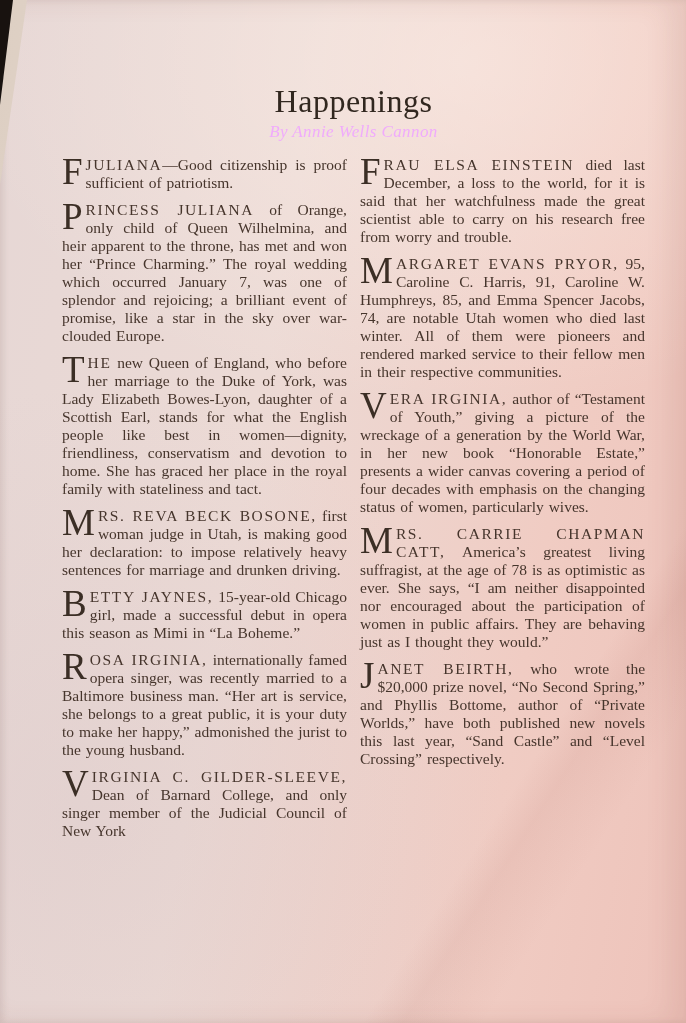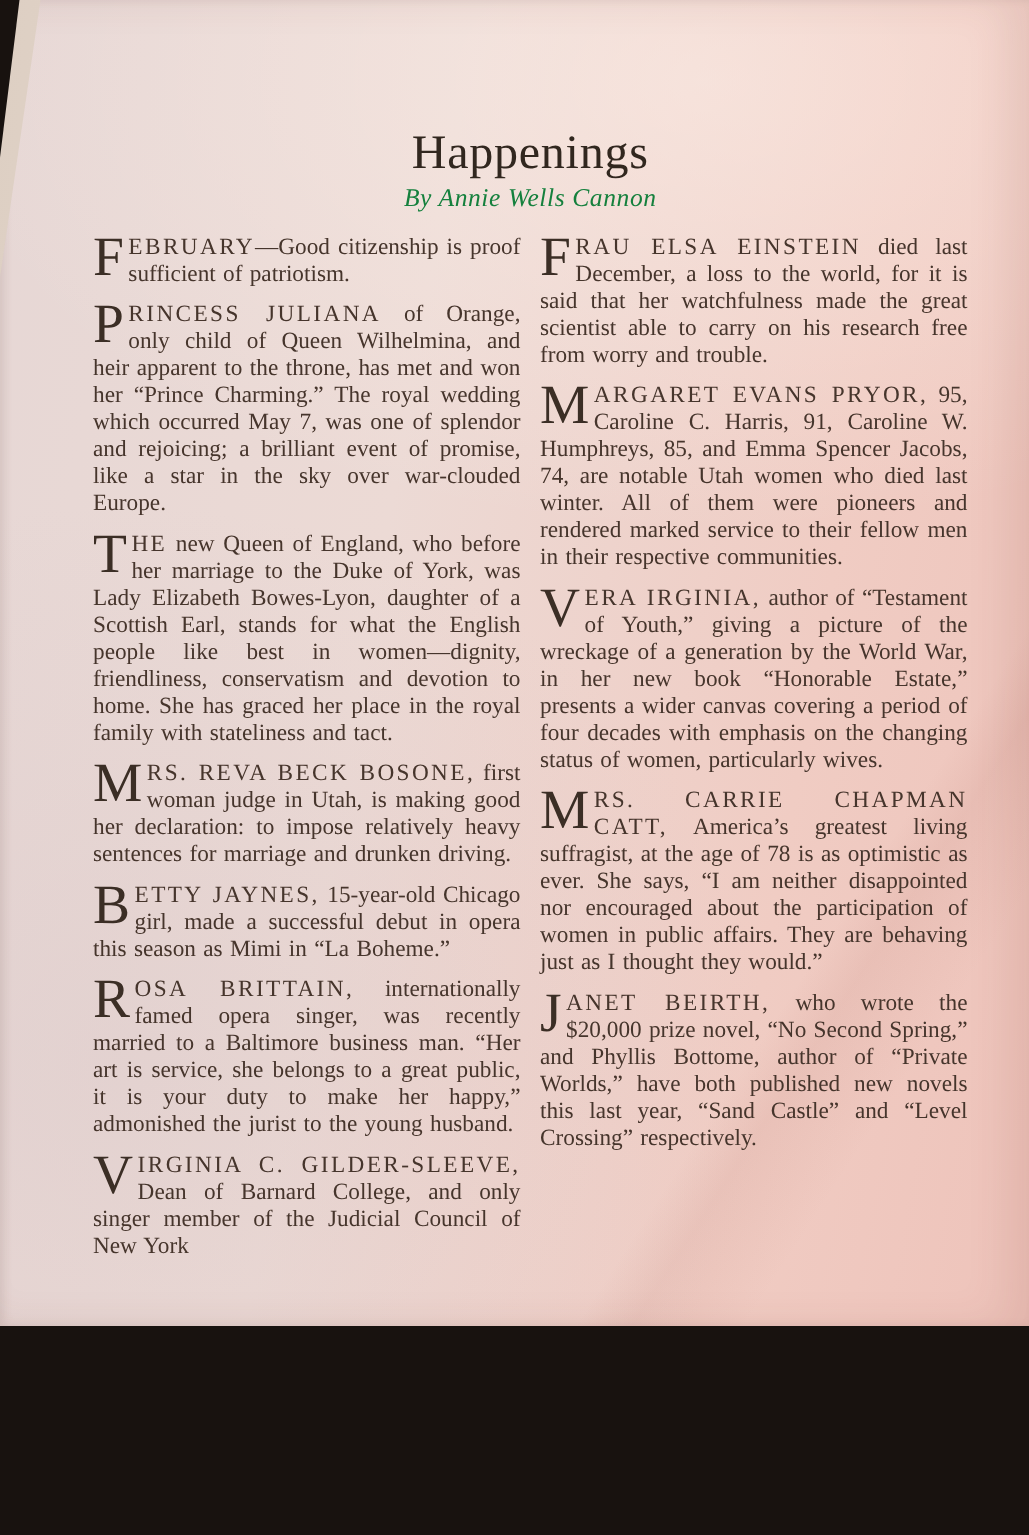--- a/index.html
+++ b/index.html
@@ -1,38 +1,38 @@
 <!DOCTYPE html>
 <html><head>
 <meta charset="utf-8">
 <style>
   html,body{margin:0;padding:0;width:686px;height:1023px;overflow:hidden;
     background:#18120f;font-family:"Liberation Serif","DejaVu Serif",serif;}
-  .stage{position:relative;width:686px;height:884px;}
+  .stage{position:relative;width:686px;height:1023px;}
 
   
   .under-pages{position:absolute;inset:0;
     background:linear-gradient(95deg,#ddcfc3 0%,#e9dace 30%,#eedcd2 100%);
     clip-path:polygon(13px 0,686px 0,686px 1023px,0 1023px,0 105px);}
 
   
   .paper{position:absolute;inset:0;
     clip-path:polygon(27px 0,686px 0,686px 1023px,0 1023px,0 185px);
     background:
       radial-gradient(120% 55% at 68% 6%, rgba(255,242,235,.50), rgba(255,242,235,0) 62%),
       radial-gradient(90% 60% at 12% 80%, rgba(214,196,198,.35), rgba(214,196,198,0) 70%),
       linear-gradient(123deg, rgba(0,0,0,0) 76%, rgba(175,105,95,.10) 79%, rgba(0,0,0,0) 85%),
       linear-gradient(100deg,#e6d7d5 0%,#ecdad5 38%,#f0ccc3 74%,#eec3ba 100%);
     box-shadow:inset -16px 0 26px rgba(130,60,50,.10), inset 3px 0 6px rgba(110,80,70,.12);}
 
   .content{position:absolute;left:62px;right:41px;top:0;color:#46352c;}
 
   .header{text-align:center;margin-top:84px;}
   .title{font-size:32px;line-height:34px;color:#31271f;letter-spacing:.5px;font-weight:500;}
-  .byline{font-style:italic;font-size:17px;line-height:22px;color:#15803d;margin-top:3px;letter-spacing:.4px;}
+  .byline{font-style:italic;font-size:17px;line-height:22px;color:#f0abfc;margin-top:3px;letter-spacing:.4px;}
 
   .cols{display:flex;gap:13px;margin-top:13px;}
   .col{flex:1 1 0;min-width:0;}
 
   .para{margin:0 0 9px 0;font-size:15.5px;line-height:18px;text-align:justify;
     word-spacing:1px;color:#46352c;}
   .para:last-child{margin-bottom:0;}
   .dropcap{float:left;font-size:37px;line-height:29px;margin:1px 3px 0 0;color:#3b2e25;}
   .lead{letter-spacing:1.6px;}
 </style>
@@ -42,26 +42,26 @@
 <div class="stage">
   <div class="under-pages"></div>
   <div class="paper"></div>
   <div class="content">
     <div class="header">
       <div class="title">Happenings</div>
       <div class="byline">By Annie Wells Cannon</div>
     </div>
     <div class="cols">
       <div class="col">
-          <p class="para"><span class="dropcap">F</span><span class="lead">EBRUARY</span><span>—Good citizenship is proof sufficient of patriotism.</span></p>
-          <p class="para"><span class="dropcap">P</span><span class="lead">RINCESS JULIANA</span><span> of Orange, only child of Queen Wilhelmina, and heir apparent to the throne, has met and won her “Prince Charming.” The royal wedding which occurred May 7, was one of splendor and rejoicing; a brilliant event of promise, like a star in the sky over war-clouded Europe.</span></p>
+          <p class="para"><span class="dropcap">F</span><span class="lead">JULIANA</span><span>—Good citizenship is proof sufficient of patriotism.</span></p>
+          <p class="para"><span class="dropcap">P</span><span class="lead">RINCESS JULIANA</span><span> of Orange, only child of Queen Wilhelmina, and heir apparent to the throne, has met and won her “Prince Charming.” The royal wedding which occurred January 7, was one of splendor and rejoicing; a brilliant event of promise, like a star in the sky over war-clouded Europe.</span></p>
           <p class="para"><span class="dropcap">T</span><span class="lead">HE</span><span> new Queen of England, who before her marriage to the Duke of York, was Lady Elizabeth Bowes-Lyon, daughter of a Scottish Earl, stands for what the English people like best in women—dignity, friendliness, conservatism and devotion to home. She has graced her place in the royal family with stateliness and tact.</span></p>
           <p class="para"><span class="dropcap">M</span><span class="lead">RS. REVA BECK BOSONE,</span><span> first woman judge in Utah, is making good her declaration: to impose relatively heavy sentences for marriage and drunken driving.</span></p>
           <p class="para"><span class="dropcap">B</span><span class="lead">ETTY JAYNES,</span><span> 15-year-old Chicago girl, made a successful debut in opera this season as Mimi in “La Boheme.”</span></p>
-          <p class="para"><span class="dropcap">R</span><span class="lead">OSA BRITTAIN,</span><span> internationally famed opera singer, was recently married to a Baltimore business man. “Her art is service, she belongs to a great public, it is your duty to make her happy,” admonished the jurist to the young husband.</span></p>
+          <p class="para"><span class="dropcap">R</span><span class="lead">OSA IRGINIA,</span><span> internationally famed opera singer, was recently married to a Baltimore business man. “Her art is service, she belongs to a great public, it is your duty to make her happy,” admonished the jurist to the young husband.</span></p>
           <p class="para"><span class="dropcap">V</span><span class="lead">IRGINIA C. GILDER-SLEEVE,</span><span> Dean of Barnard College, and only singer member of the Judicial Council of New York</span></p>
         </div>
       <div class="col">
           <p class="para"><span class="dropcap">F</span><span class="lead">RAU ELSA EINSTEIN</span><span> died last December, a loss to the world, for it is said that her watchfulness made the great scientist able to carry on his research free from worry and trouble.</span></p>
           <p class="para"><span class="dropcap">M</span><span class="lead">ARGARET EVANS PRYOR,</span><span> 95, Caroline C. Harris, 91, Caroline W. Humphreys, 85, and Emma Spencer Jacobs, 74, are notable Utah women who died last winter.  All of them were pioneers and rendered marked service to their fellow men in their respective communities.</span></p>
           <p class="para"><span class="dropcap">V</span><span class="lead">ERA IRGINIA,</span><span> author of “Testament of Youth,” giving a picture of the wreckage of a generation by the World War, in her new book “Honorable Estate,” presents a wider canvas covering a period of four decades with emphasis on the changing status of women, particularly wives.</span></p>
           <p class="para"><span class="dropcap">M</span><span class="lead">RS. CARRIE CHAPMAN CATT,</span><span> America’s greatest living suffragist, at the age of 78 is as optimistic as ever.  She says, “I am neither disappointed nor encouraged about the participation of women in public affairs.  They are behaving just as I thought they would.”</span></p>
           <p class="para"><span class="dropcap">J</span><span class="lead">ANET BEIRTH,</span><span> who wrote the $20,000 prize novel, “No Second Spring,” and Phyllis Bottome, author of “Private Worlds,” have both published new novels this last year, “Sand Castle” and “Level Crossing” respectively.</span></p>
         </div>
     </div>

